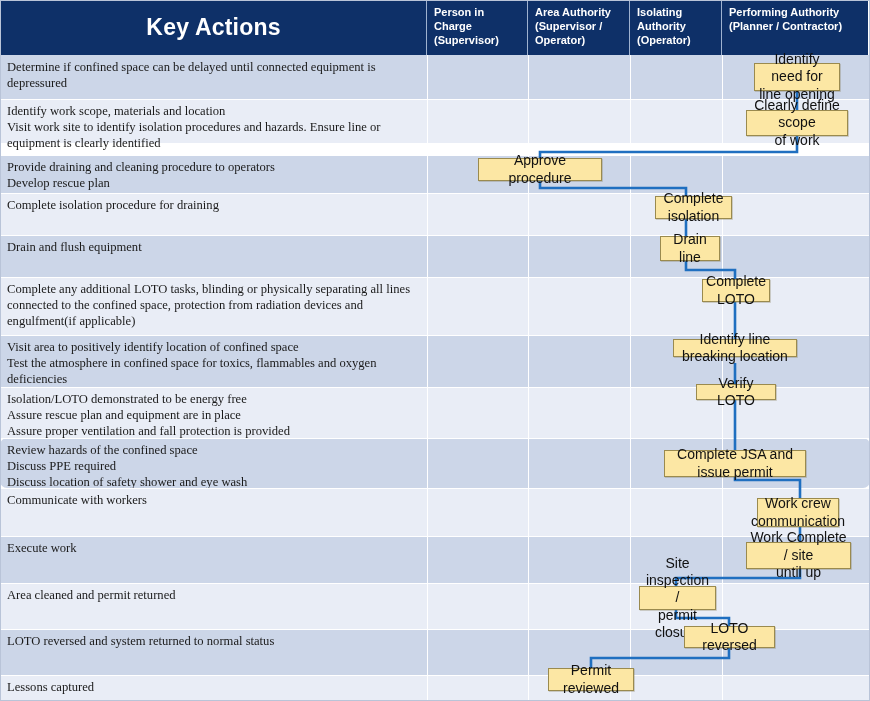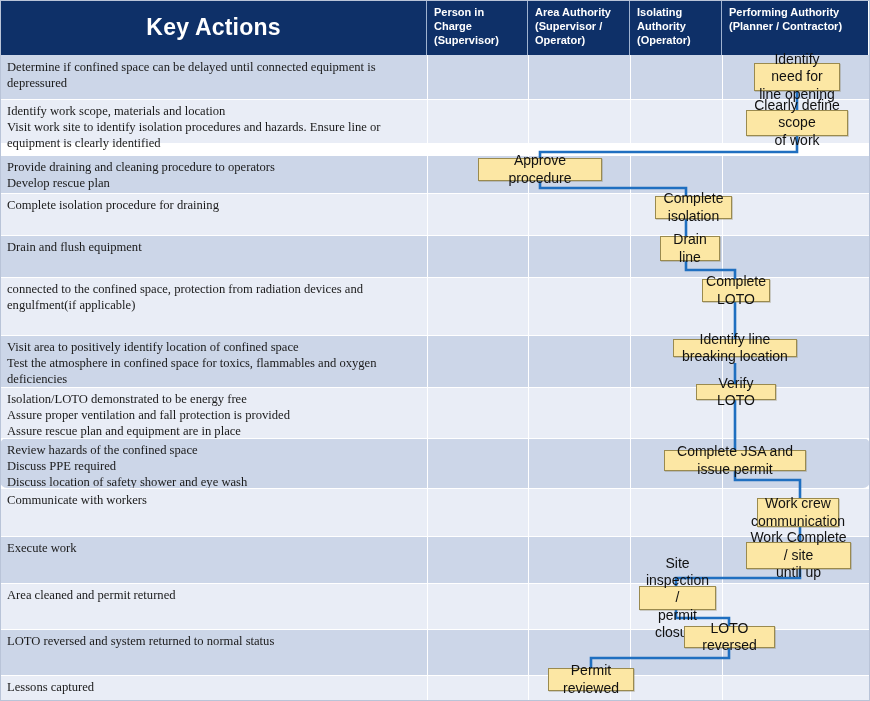--- a/index.html
+++ b/index.html
@@ -156,36 +156,37 @@
         <div>Complete isolation procedure for draining</div>
       </div>
     </div>
     <div class="row band-a" style="top:180px;height:42px;">
       <div class="row-label">
         <div>Drain and  flush equipment</div>
       </div>
     </div>
     <div class="row band-b" style="top:222px;height:58px;">
       <div class="row-label">
+        <div>Complete any additional LOTO tasks, blinding or physically separating all lines</div>
         <div>connected to the confined space, protection from radiation devices and</div>
         <div>engulfment(if applicable)</div>
       </div>
     </div>
     <div class="row band-a" style="top:280px;height:52px;">
       <div class="row-label">
         <div>Visit area to positively identify location of confined space</div>
         <div>Test the atmosphere in confined space for toxics, flammables and oxygen</div>
         <div>deficiencies</div>
       </div>
     </div>
     <div class="row band-b" style="top:332px;height:51px;">
       <div class="row-label">
         <div>Isolation/LOTO demonstrated to be energy free</div>
+        <div>Assure rescue plan and equipment are in place</div>
         <div>Assure proper ventilation and fall protection is provided</div>
-        <div>Assure rescue plan and equipment are in place</div>
       </div>
     </div>
     <div class="row band-a" style="top:383px;height:50px;border-radius:7px;">
       <div class="row-label">
         <div>Review hazards  of the confined space</div>
         <div>Discuss PPE required</div>
         <div>Discuss location of safety shower and eye wash</div>
       </div>
     </div>
     <div class="row band-b" style="top:433px;height:48px;">
@@ -311,21 +312,21 @@
       <div>Identify line breaking location</div>
     </div>
   </div>
 
   <div class="pbox" style="left:696px;top:384px;width:80px;height:16px;">
     <div>
       <div>Verify LOTO</div>
     </div>
   </div>
 
-  <div class="pbox" style="left:664px;top:450px;width:142px;height:21px;">
+  <div class="pbox" style="left:664px;top:450px;width:142px;height:27px;">
     <div>
       <div>Complete JSA and issue permit</div>
     </div>
   </div>
 
   <div class="pbox" style="left:757px;top:498px;width:82px;height:29px;">
     <div>
       <div>Work crew</div>
       <div>communication</div>
     </div>

